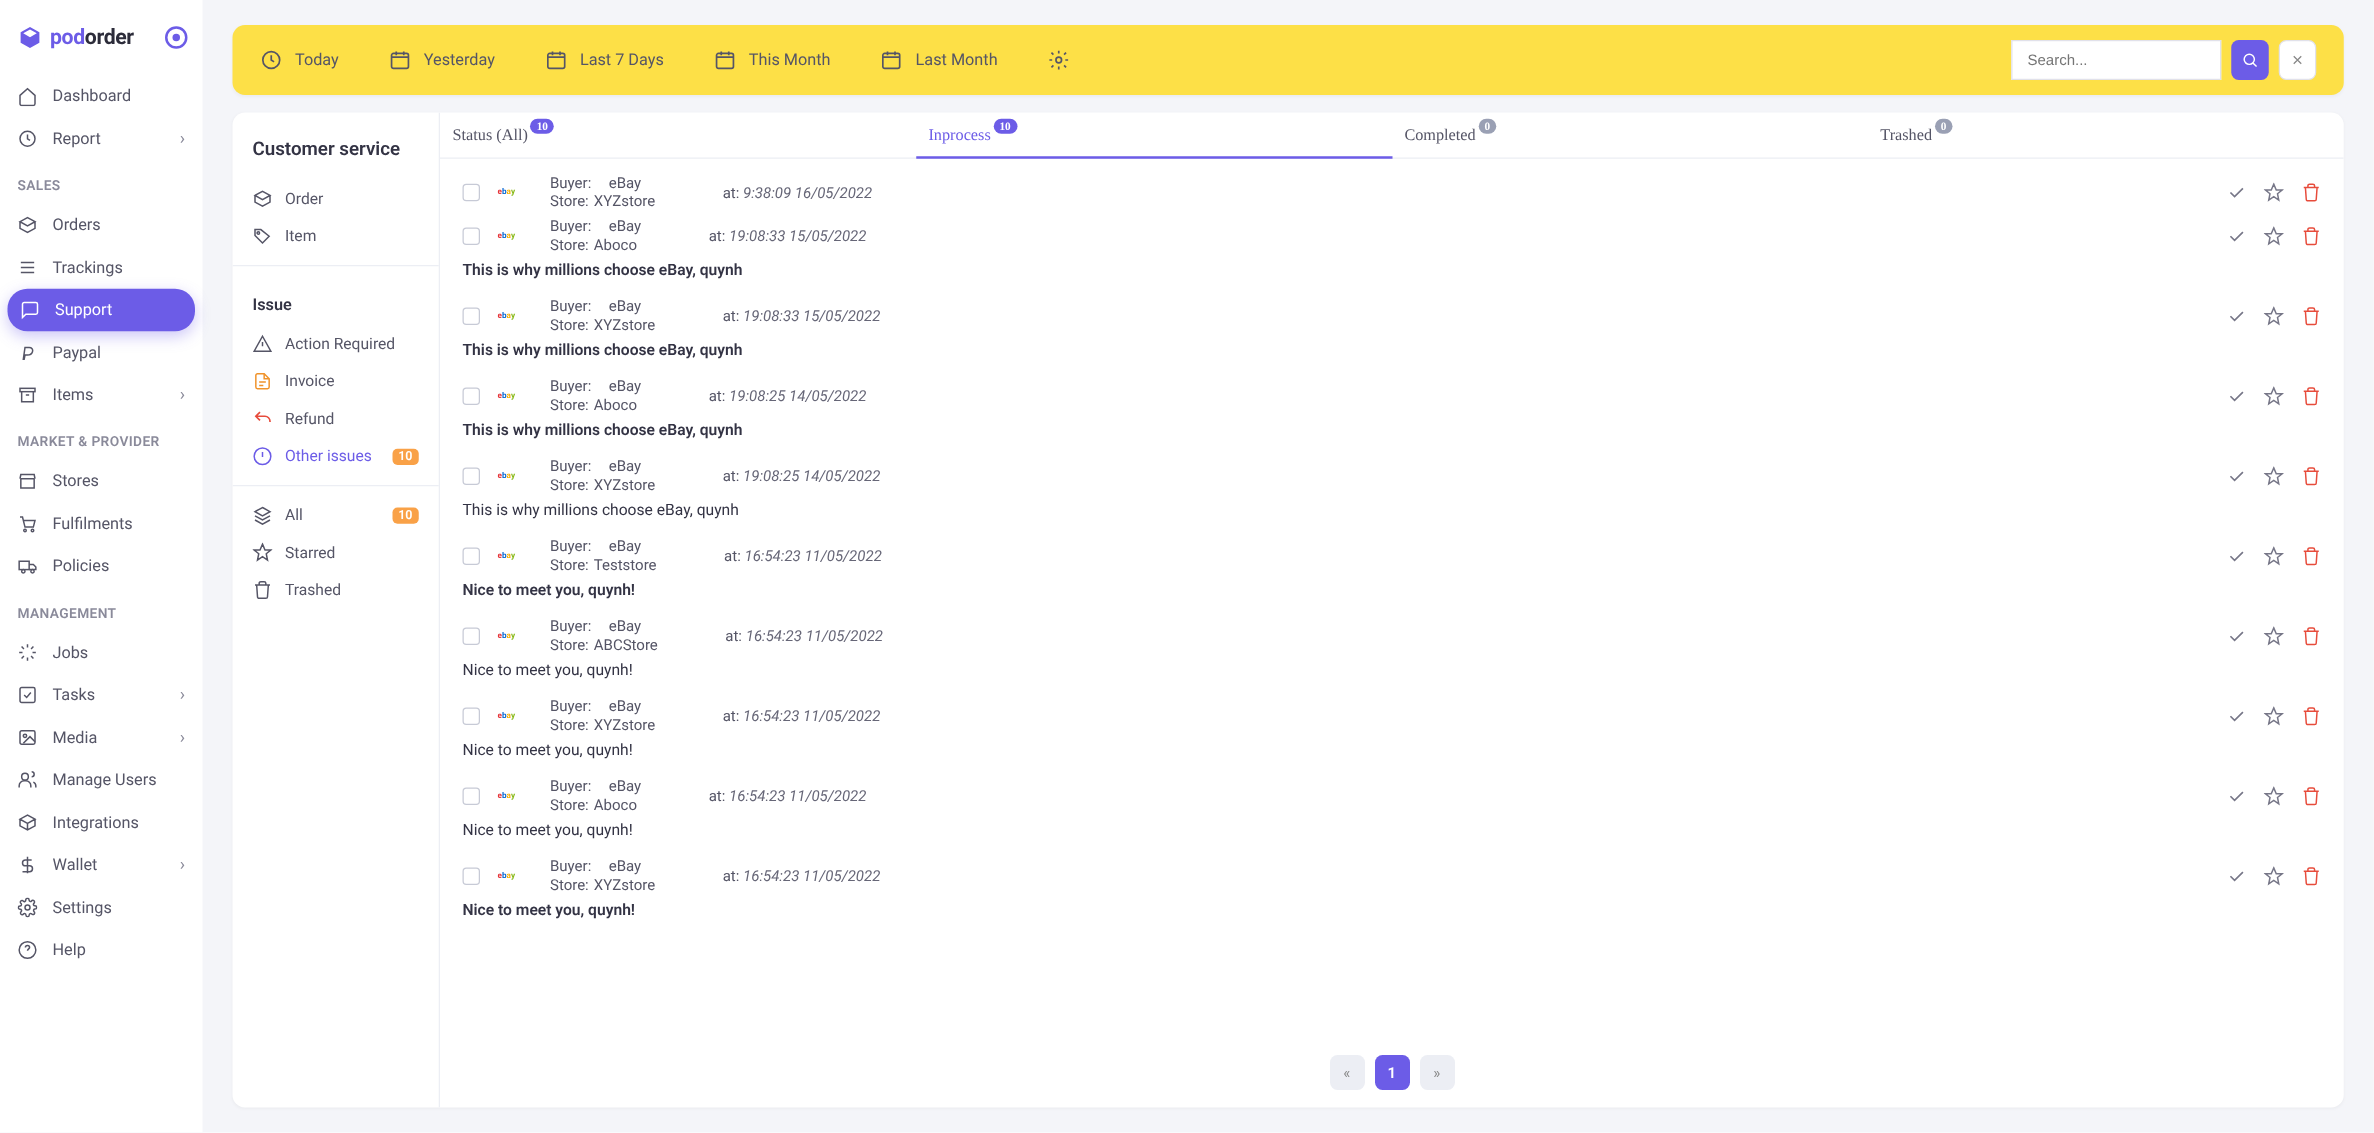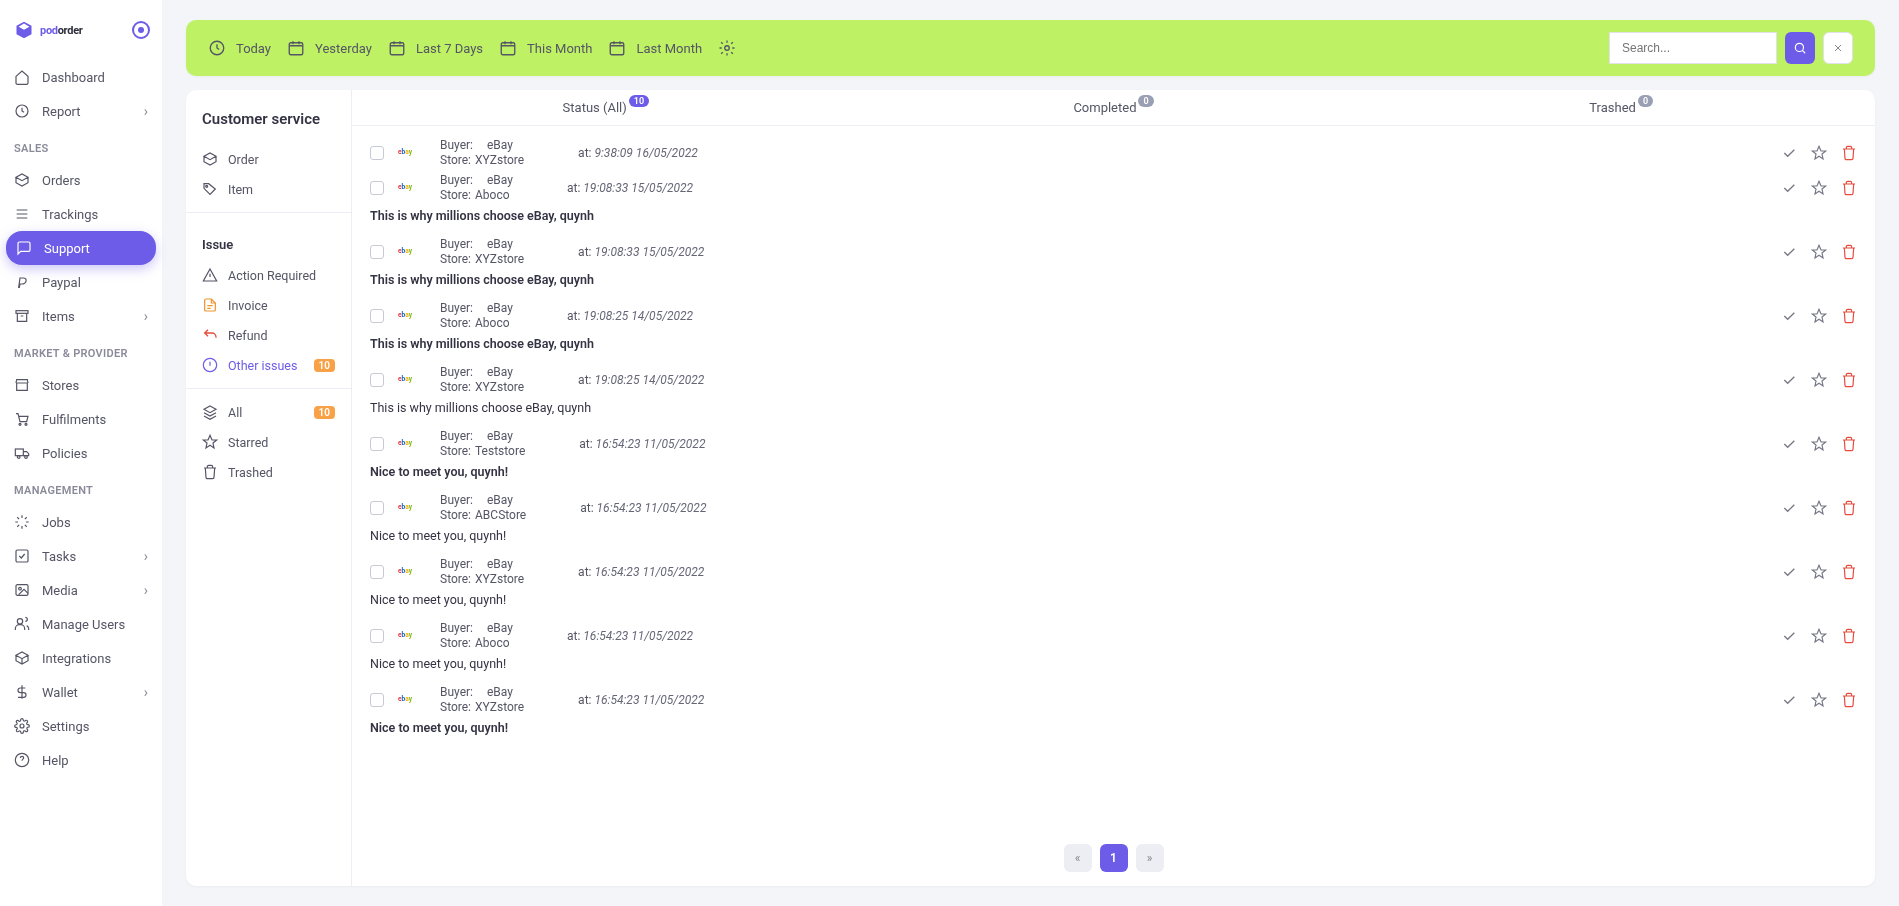--- a/index.html
+++ b/index.html
@@ -3,35 +3,35 @@
 <meta charset="utf-8">
 <style>
 * { box-sizing: border-box; margin: 0; padding: 0; }
 body { font-family: -apple-system, BlinkMacSystemFont, "Segoe UI", Roboto, sans-serif; background: #f4f5f9; color: #4a4a5a; font-size: 13px; width: 1899px; height: 906px; overflow: hidden; }
 .app { display: flex; height: 100%; }
 
 
 .sidebar { width: 162px; background: #fff; display: flex; flex-direction: column; padding-top: 12px; }
 .logo-row { display: flex; align-items: center; gap: 6px; padding: 8px 12px 20px 14px; }
 .logo-mark { width: 20px; height: 20px; color: #6c5ce7; display:flex; align-items:center;}
-.logo-text { font-weight: 700; font-size: 11px; color: #2c2c3a; letter-spacing:-0.3px;}
+.logo-text { font-weight: 700; font-size: 17px; color: #2c2c3a; letter-spacing:-0.3px;}
 .logo-text .accent { color: #6c5ce7; }
 .logo-badge { margin-left: auto; width: 18px; height: 18px; border: 2px solid #6c5ce7; border-radius: 50%; display:flex; align-items:center; justify-content:center;}
 .logo-badge-dot{width:6px;height:6px;border-radius:50%;background:#6c5ce7;}
 .nav-item { display: flex; align-items: center; gap: 12px; padding: 9px 14px; color: #555566; cursor: pointer; font-size:13px; position:relative;}
 .nav-item.active { background: #6c5ce7; color: #fff; border-radius: 16px; margin: 0 6px; padding: 9px 10px; box-shadow: 0 4px 12px rgba(108,92,231,0.35);}
 .nav-item .arrow { margin-left: auto; color: #8a8a9a; font-size:14px;}
 .nav-section { font-size: 11px; font-weight: 600; color: #8a8a9a; padding: 14px 14px 8px; letter-spacing:0.3px;}
 .nav-icon{width:16px;height:16px;display:flex;align-items:center;justify-content:center;flex-shrink:0;}
 
 
 .main { flex: 1; padding: 20px 24px; overflow: hidden; display:flex; flex-direction:column;}
 
 
-.toolbar { background: #bef264; border-radius: 10px; padding: 12px 22px; display: flex; align-items: center; gap: 16px; box-shadow: 0 1px 3px rgba(0,0,0,0.04); }
+.toolbar { background: #fde047; border-radius: 10px; padding: 12px 22px; display: flex; align-items: center; gap: 40px; box-shadow: 0 1px 3px rgba(0,0,0,0.04); }
 .date-btn { display: flex; align-items: center; gap: 10px; color: #555566; cursor: pointer; font-size:13px;}
 .date-icon{width:18px;height:18px;display:flex;align-items:center;}
 .toolbar .spacer { flex: 1; }
 .search-wrap { display: flex; align-items: center; gap: 8px; }
 .search-input { width: 168px; padding: 8px 12px; border: 1px solid #e1e1ea; border-radius: 0; font-size: 12px; color:#888;}
 .search-btn { background: #6c5ce7; color: #fff; border: none; width: 30px; height: 32px; border-radius: 6px; cursor: pointer; display:flex;align-items:center;justify-content:center;}
 .close-btn { background: #fff; border: 1px solid #e1e1ea; width: 30px; height: 32px; border-radius: 6px; cursor: pointer; color:#888; display:flex;align-items:center;justify-content:center;}
 
 
 .content { flex:1; display: flex; margin-top: 14px; background: #fff; border-radius: 10px; overflow:hidden; box-shadow: 0 1px 3px rgba(0,0,0,0.04); min-height:0;}
@@ -43,21 +43,21 @@
 .cs-item.red .cs-icon{ color: #e74c3c; }
 .cs-item.purple .cs-icon{ color: #6c5ce7; }
 .cs-item .badge { margin-left: auto; background: #f9a147; color: #fff; font-size: 10px; padding: 1px 5px; border-radius: 4px; font-weight:600;}
 .cs-heading { font-size: 13px; font-weight: 600; color: #333344; padding: 16px 16px 8px; }
 .cs-divider { height: 1px; background: #eceef4; margin: 8px 0; }
 .cs-icon{width:16px;height:16px;display:flex;align-items:center;justify-content:center;}
 
 
 .list-panel { flex: 1; display: flex; flex-direction: column; min-height:0;}
 .tabs { display: flex; border-bottom: 1px solid #eceef4; }
-.tab { flex: 1; text-align: center; padding: 10px; color: #555566; cursor: pointer; position: relative; font-size:13px;}
+.tab { flex: 1; padding: 10px; color: #555566; cursor: pointer; position: relative; font-size:13px;font-family:Liberation Serif, serif;}
 .tab.active { color: #6c5ce7; }
 .tab.active::after { content: ""; position: absolute; bottom: -1px; left: 0; right: 0; height: 2px; background: #6c5ce7; }
 .tab .count { position: relative; top:-8px; background: #6c5ce7; color: #fff; font-size: 9px; padding: 1px 5px; border-radius: 8px; margin-left: 2px; font-weight:600;}
 .tab .count.grey { background: #9aa0b4; }
 
 .rows { flex:1; overflow-y: auto; padding: 6px 0 0; }
 .row { padding: 6px 18px 0; }
 .row-head { display: flex; align-items: center; gap: 14px; }
 .checkbox { width: 14px; height: 14px; border: 1.5px solid #c7cad6; border-radius: 3px; flex-shrink:0;}
 .platform-logo { width: 28px; display:flex; align-items:center; flex-shrink:0;}
@@ -422,20 +422,21 @@
                 <path d="M3 6h18M8 6V4a2 2 0 012-2h4a2 2 0 012 2v2M19 6l-1 14a2 2 0 01-2 2H8a2 2 0 01-2-2L5 6"></path>
               </svg>
             </span>
             <span>Trashed</span>
           </div>
       </div>
 
       <div class="list-panel">
         <div class="tabs">
           <div class="tab"><span>Status (All)</span><span class="count">10</span></div>
+          <div class="tab active"><span>Inprocess</span><span class="count">10</span></div>
           <div class="tab"><span>Completed</span><span class="count grey">0</span></div>
           <div class="tab"><span>Trashed</span><span class="count grey">0</span></div>
         </div>
 
         <div class="rows" id="rows">
             <div class="row">
     <div class="row-head">
       <div class="checkbox"></div>
       <div class="platform-logo">
                   <svg viewBox="0 0 60 24">

